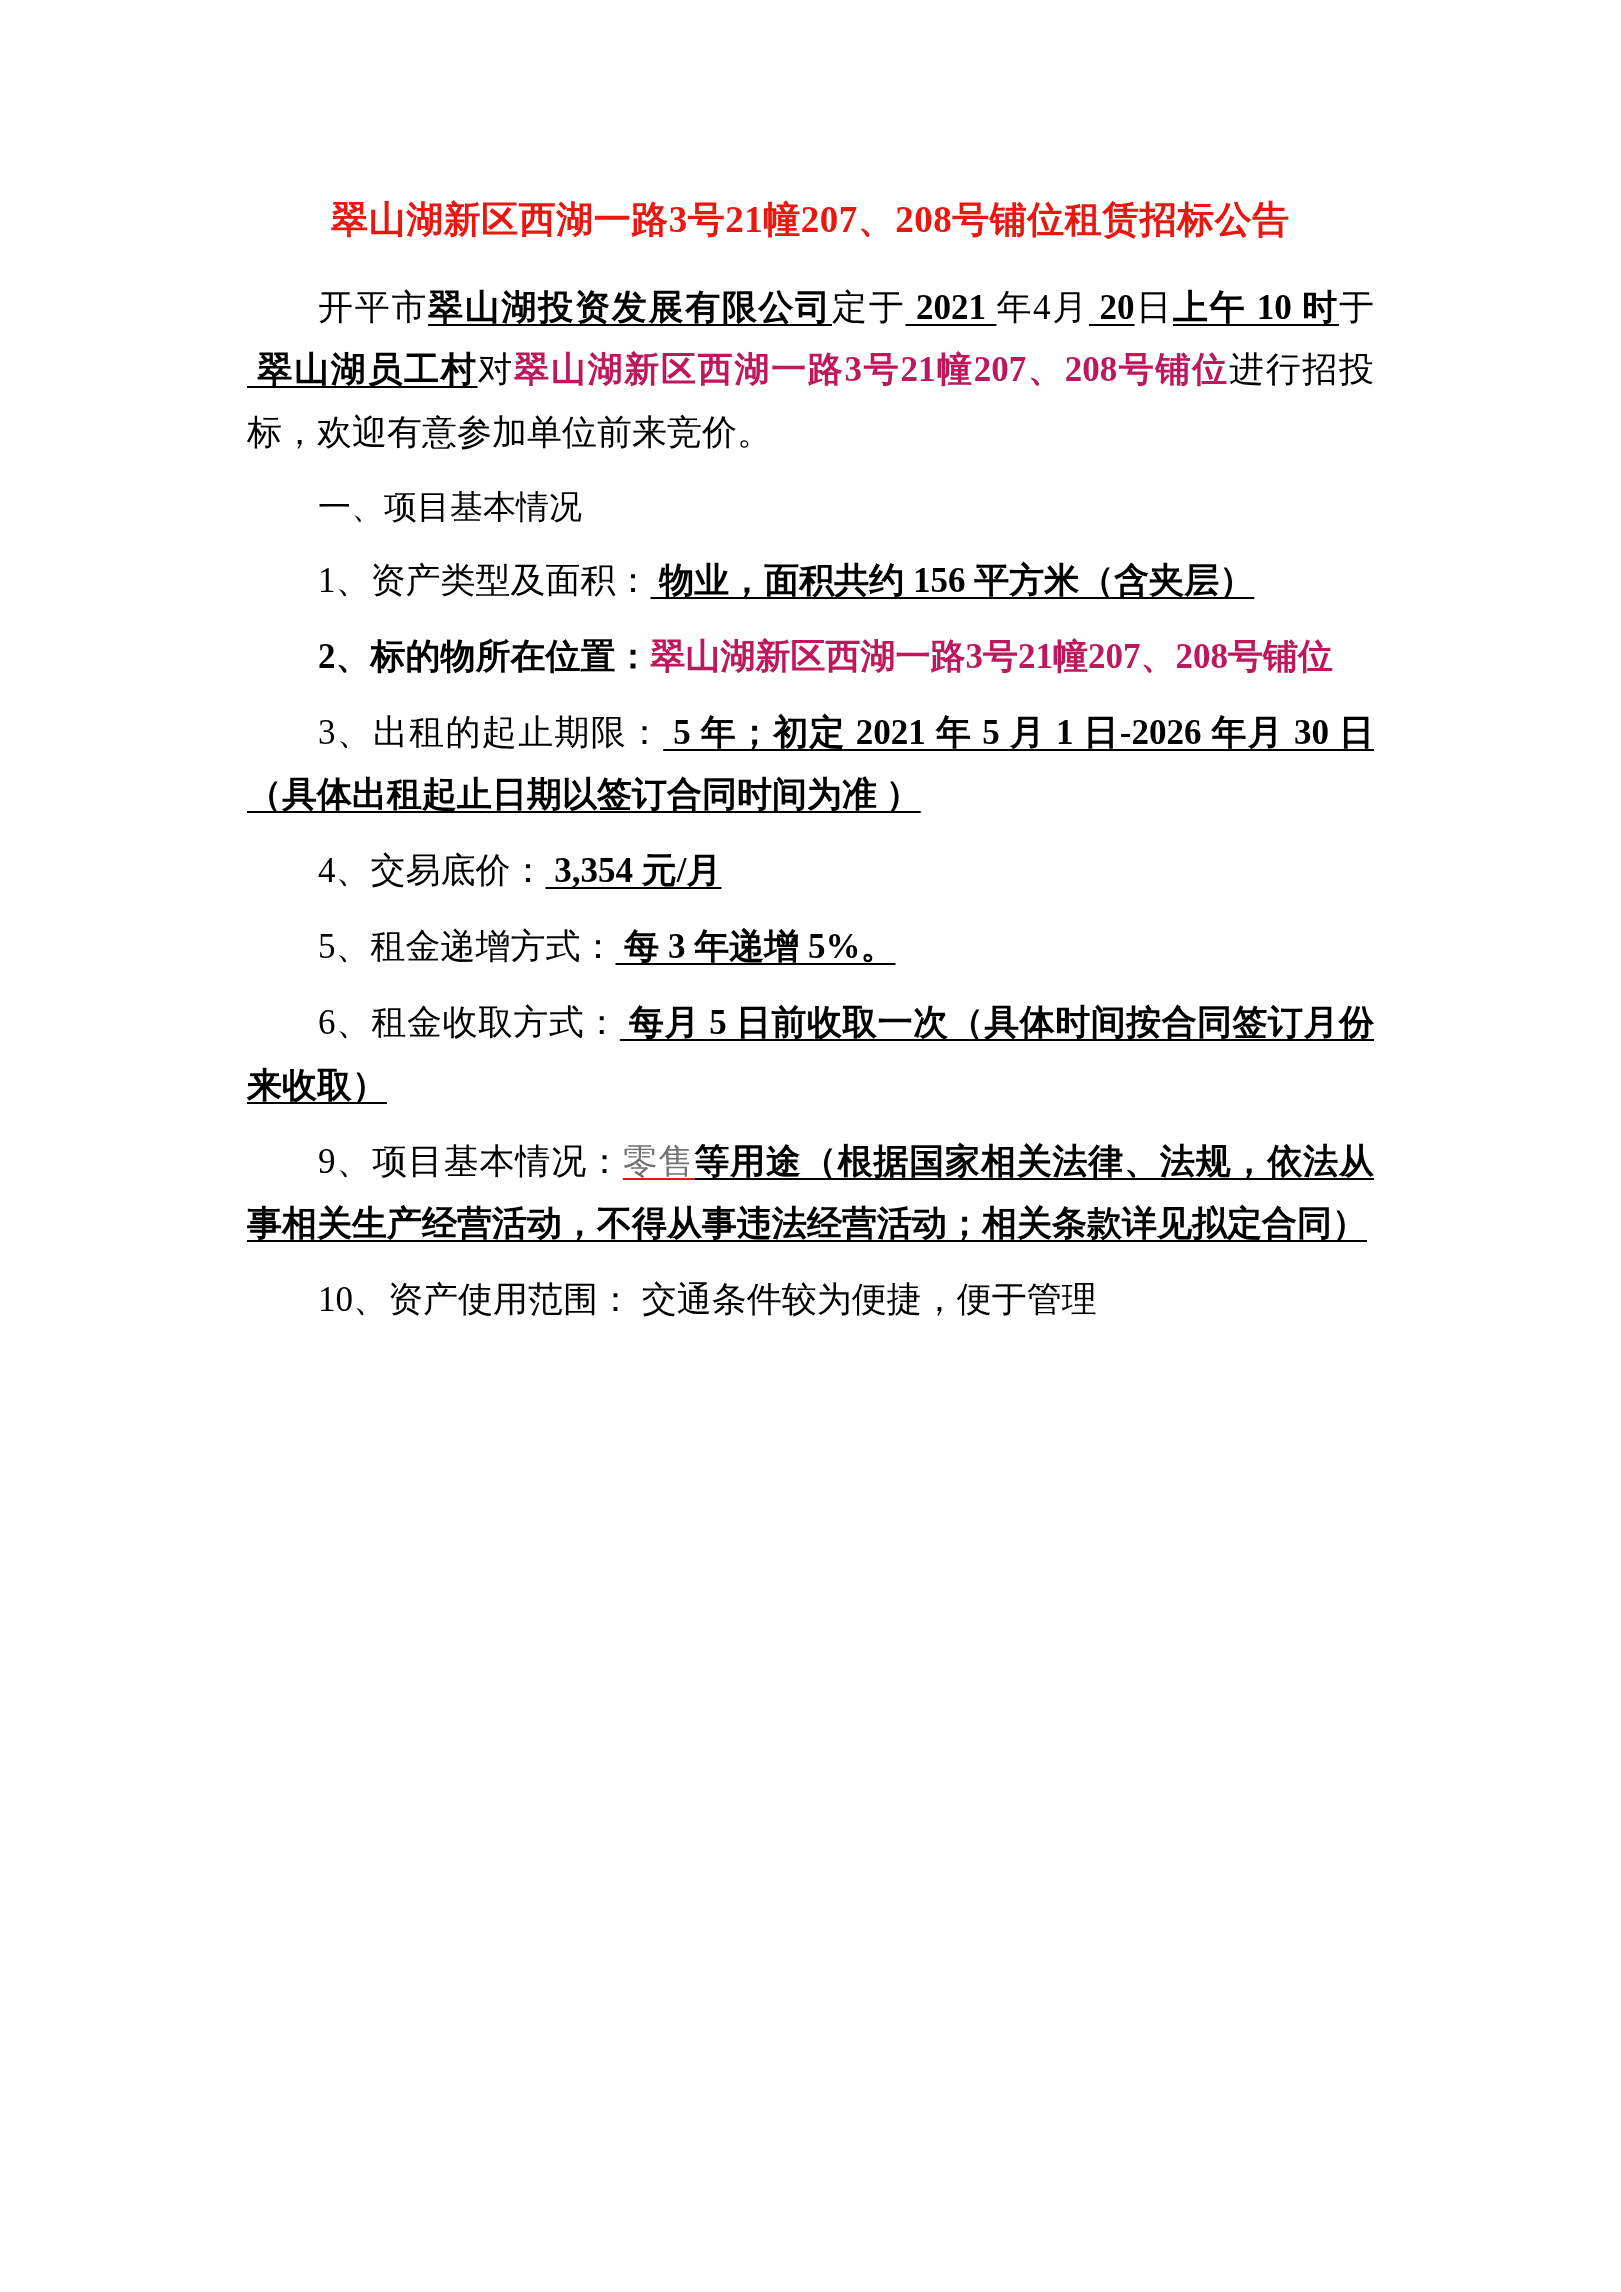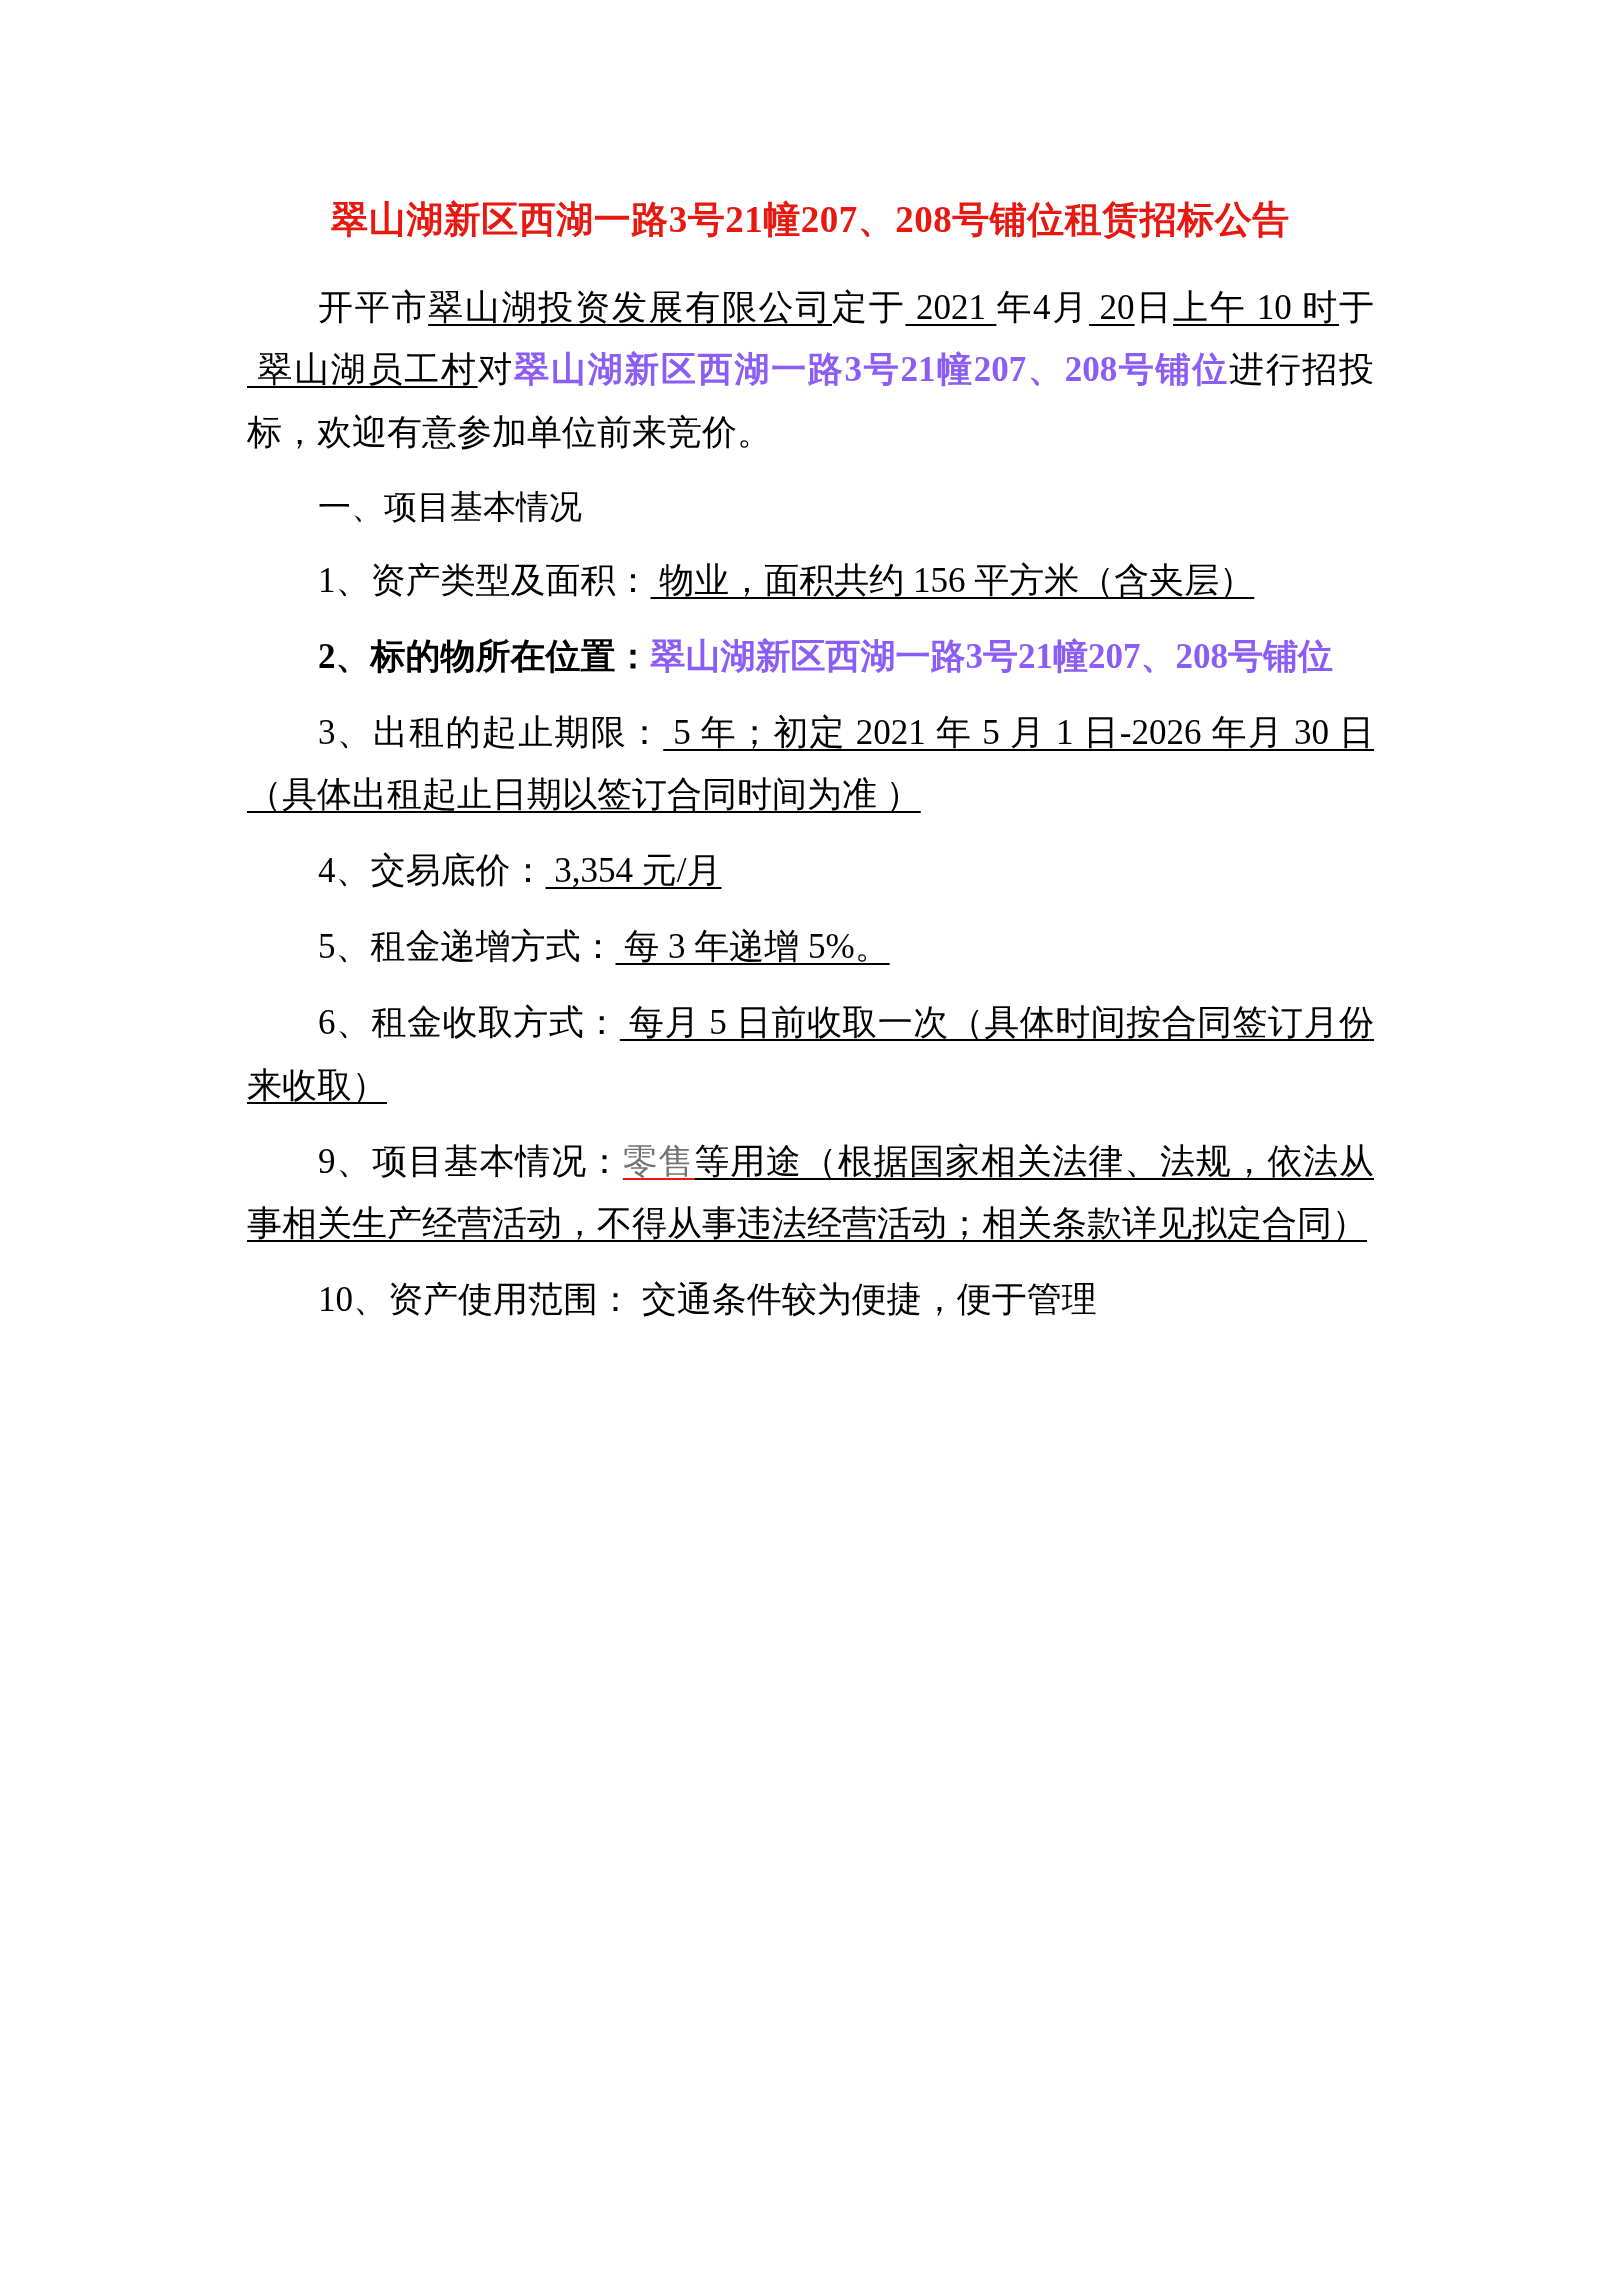--- a/index.html
+++ b/index.html
@@ -47,23 +47,24 @@
     font-size: 33px;
     font-weight: normal;
     line-height: 1.78;
     margin: 0 0 13.7px 0;
     text-indent: 71px;
   }
   .u {
     text-decoration: underline;
     text-underline-offset: 4.9px;
     text-decoration-thickness: 2px;
+    font-weight: bold;
   }
   .red {
-    color: #8b5cf6;
+    color: #be185d;
   }
   .b {
     font-weight: bold;
   }
   .red-u {
     color: #737373;
     text-decoration: underline;
     text-decoration-color: #E8170F;
     text-underline-offset: 4.9px;
     text-decoration-thickness: 2px;

